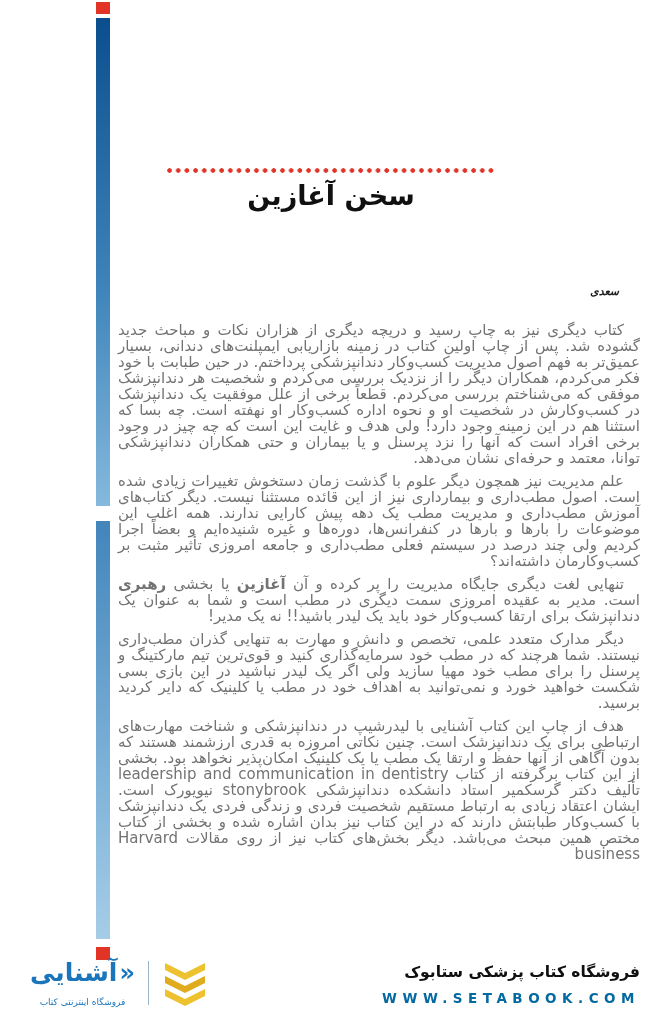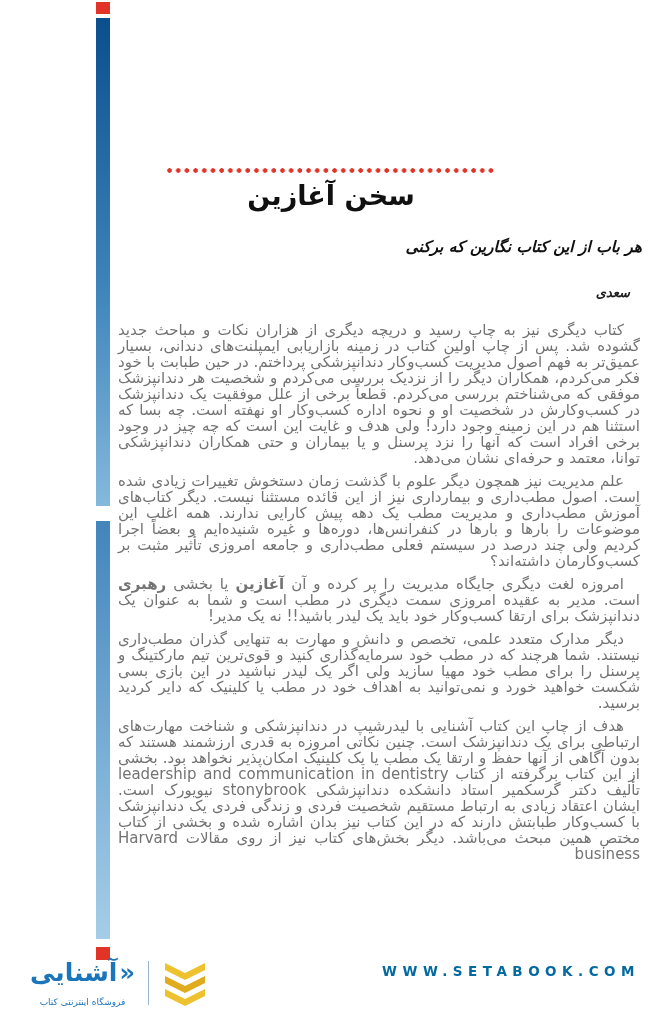--- a/index.html
+++ b/index.html
@@ -28,22 +28,22 @@
     text-align:center;direction:rtl;font-size:27px;font-weight:bold;color:#101010;
     font-family:"DejaVu Sans",sans-serif;
   }
 
   .poem{
     position:absolute;top:238px;left:150px;width:492px;
     display:flex;justify-content:space-between;direction:rtl;
     font-size:15.5px;font-weight:bold;font-style:italic;color:#101010;
   }
   .poet{
-    position:absolute;top:285px;right:31px;
-    font-size:13px;font-weight:bold;font-style:italic;color:#1d1d1d;direction:rtl;
+    position:absolute;top:285px;right:42px;
+    font-size:11px;font-weight:bold;font-style:italic;color:#1d1d1d;direction:rtl;
   }
 
   .body{
     position:absolute;top:322px;left:118px;width:522px;
     direction:rtl;text-align:justify;font-size:15px;line-height:16px;color:#737373;
   }
   .body p{margin:0 0 7px 0;text-indent:16px;}
   .body b{font-weight:bold;}
 
   
@@ -67,28 +67,27 @@
 
   <div class="red-sq red-top"></div>
   <div class="bar bar-top"></div>
   <div class="bar bar-bottom"></div>
   <div class="red-sq red-bottom"></div>
 
   <div class="dots"></div>
   <h1 class="title">سخن آغازین</h1>
 
   <div class="poem">
-    <span>هر باب از این کتاب نگارین که برکنی</span>
   </div>
   <div class="poet">سعدی</div>
 
   <div class="body">
     <p>کتاب دیگری نیز به چاپ رسید و دریچه دیگری از هزاران نکات و مباحث جدید گشوده شد. پس از چاپ اولین کتاب در زمینه بازاریابی ایمپلنت‌های دندانی، بسیار عمیق‌تر به فهم اصول مدیریت کسب‌وکار دندانپزشکی پرداختم. در حین طبابت با خود فکر می‌کردم، همکاران دیگر را از نزدیک بررسی می‌کردم و شخصیت هر دندانپزشک موفقی که می‌شناختم بررسی می‌کردم. قطعاً برخی از علل موفقیت یک دندانپزشک در کسب‌وکارش در شخصیت او و نحوه اداره کسب‌وکار او نهفته است. چه بسا که استثنا هم در این زمینه وجود دارد! ولی هدف و غایت این است که چه چیز در وجود برخی افراد است که آنها را نزد پرسنل و یا بیماران و حتی همکاران دندانپزشکی توانا، معتمد و حرفه‌ای نشان می‌دهد.</p>
     <p>علم مدیریت نیز همچون دیگر علوم با گذشت زمان دستخوش تغییرات زیادی شده است. اصول مطب‌داری و بیمارداری نیز از این قائده مستثنا نیست. دیگر کتاب‌های آموزش مطب‌داری و مدیریت مطب یک دهه پیش کارایی ندارند. همه اغلب این موضوعات را بارها و بارها در کنفرانس‌ها، دوره‌ها و غیره شنیده‌ایم و بعضاً اجرا کردیم ولی چند درصد در سیستم فعلی مطب‌داری و جامعه امروزی تأثیر مثبت بر کسب‌وکارمان داشته‌اند؟</p>
-    <p><span>امروزه لغت دیگری جایگاه مدیریت را پر کرده و آن </span><b>آغازین</b><span> یا بخشی </span><b>رهبری</b><span> است. مدیر به عقیده امروزی سمت دیگری در مطب است و شما به عنوان یک دندانپزشک برای ارتقا کسب‌وکار خود باید یک لیدر باشید!! نه یک مدیر!</span></p>
+    <p><span>تنهایی لغت دیگری جایگاه مدیریت را پر کرده و آن </span><b>آغازین</b><span> یا بخشی </span><b>رهبری</b><span> است. مدیر به عقیده امروزی سمت دیگری در مطب است و شما به عنوان یک دندانپزشک برای ارتقا کسب‌وکار خود باید یک لیدر باشید!! نه یک مدیر!</span></p>
     <p>دیگر مدارک متعدد علمی، تخصص و دانش و مهارت به تنهایی گذران مطب‌داری نیستند. شما هرچند که در مطب خود سرمایه‌گذاری کنید و قوی‌ترین تیم مارکتینگ و پرسنل را برای مطب خود مهیا سازید ولی اگر یک لیدر نباشید در این بازی بسی شکست خواهید خورد و نمی‌توانید به اهداف خود در مطب یا کلینیک که دایر کردید برسید.</p>
     <p>هدف از چاپ این کتاب آشنایی با لیدرشیپ در دندانپزشکی و شناخت مهارت‌های ارتباطی برای یک دندانپزشک است. چنین نکاتی امروزه به قدری ارزشمند هستند که بدون آگاهی از آنها حفظ و ارتقا یک مطب یا یک کلینیک امکان‌پذیر نخواهد بود. بخشی از این کتاب برگرفته از کتاب leadership and communication in dentistry تألیف دکتر گرسکمیر استاد دانشکده دندانپزشکی stonybrook نیویورک است. ایشان اعتقاد زیادی به ارتباط مستقیم شخصیت فردی و زندگی فردی یک دندانپزشک با کسب‌وکار طبابتش دارند که در این کتاب نیز بدان اشاره شده و بخشی از کتاب مختص همین مبحث می‌باشد. دیگر بخش‌های کتاب نیز از روی مقالات Harvard business</p>
   </div>
 
   <div class="logo-cluster">
     <div class="logo-blue">
       <div class="logo-row">
         <span class="logo-mark">«</span>
         <span class="logo-name">آشنایی</span>
       </div>
@@ -96,16 +95,17 @@
     </div>
     <div class="logo-sep"></div>
     <svg class="logo-gold" width="46" height="50" viewBox="0 0 46 50" aria-hidden="true">
       <polygon points="3,5 23,15 43,5 43,12 23,22 3,12" fill="#eec22f"></polygon>
       <polygon points="3,18 23,28 43,18 43,25 23,35 3,25" fill="#e0ac1d"></polygon>
       <polygon points="3,31 23,41 43,31 43,38 23,48 3,38" fill="#eec22f"></polygon>
     </svg>
   </div>
 
   <div class="footer-right">
+    <div class="store-name">فروشگاه کتاب پزشکی ستابوک</div>
     <div class="website">WWW.SETABOOK.COM</div>
   </div>
 
 </div>
 
 </body></html>

